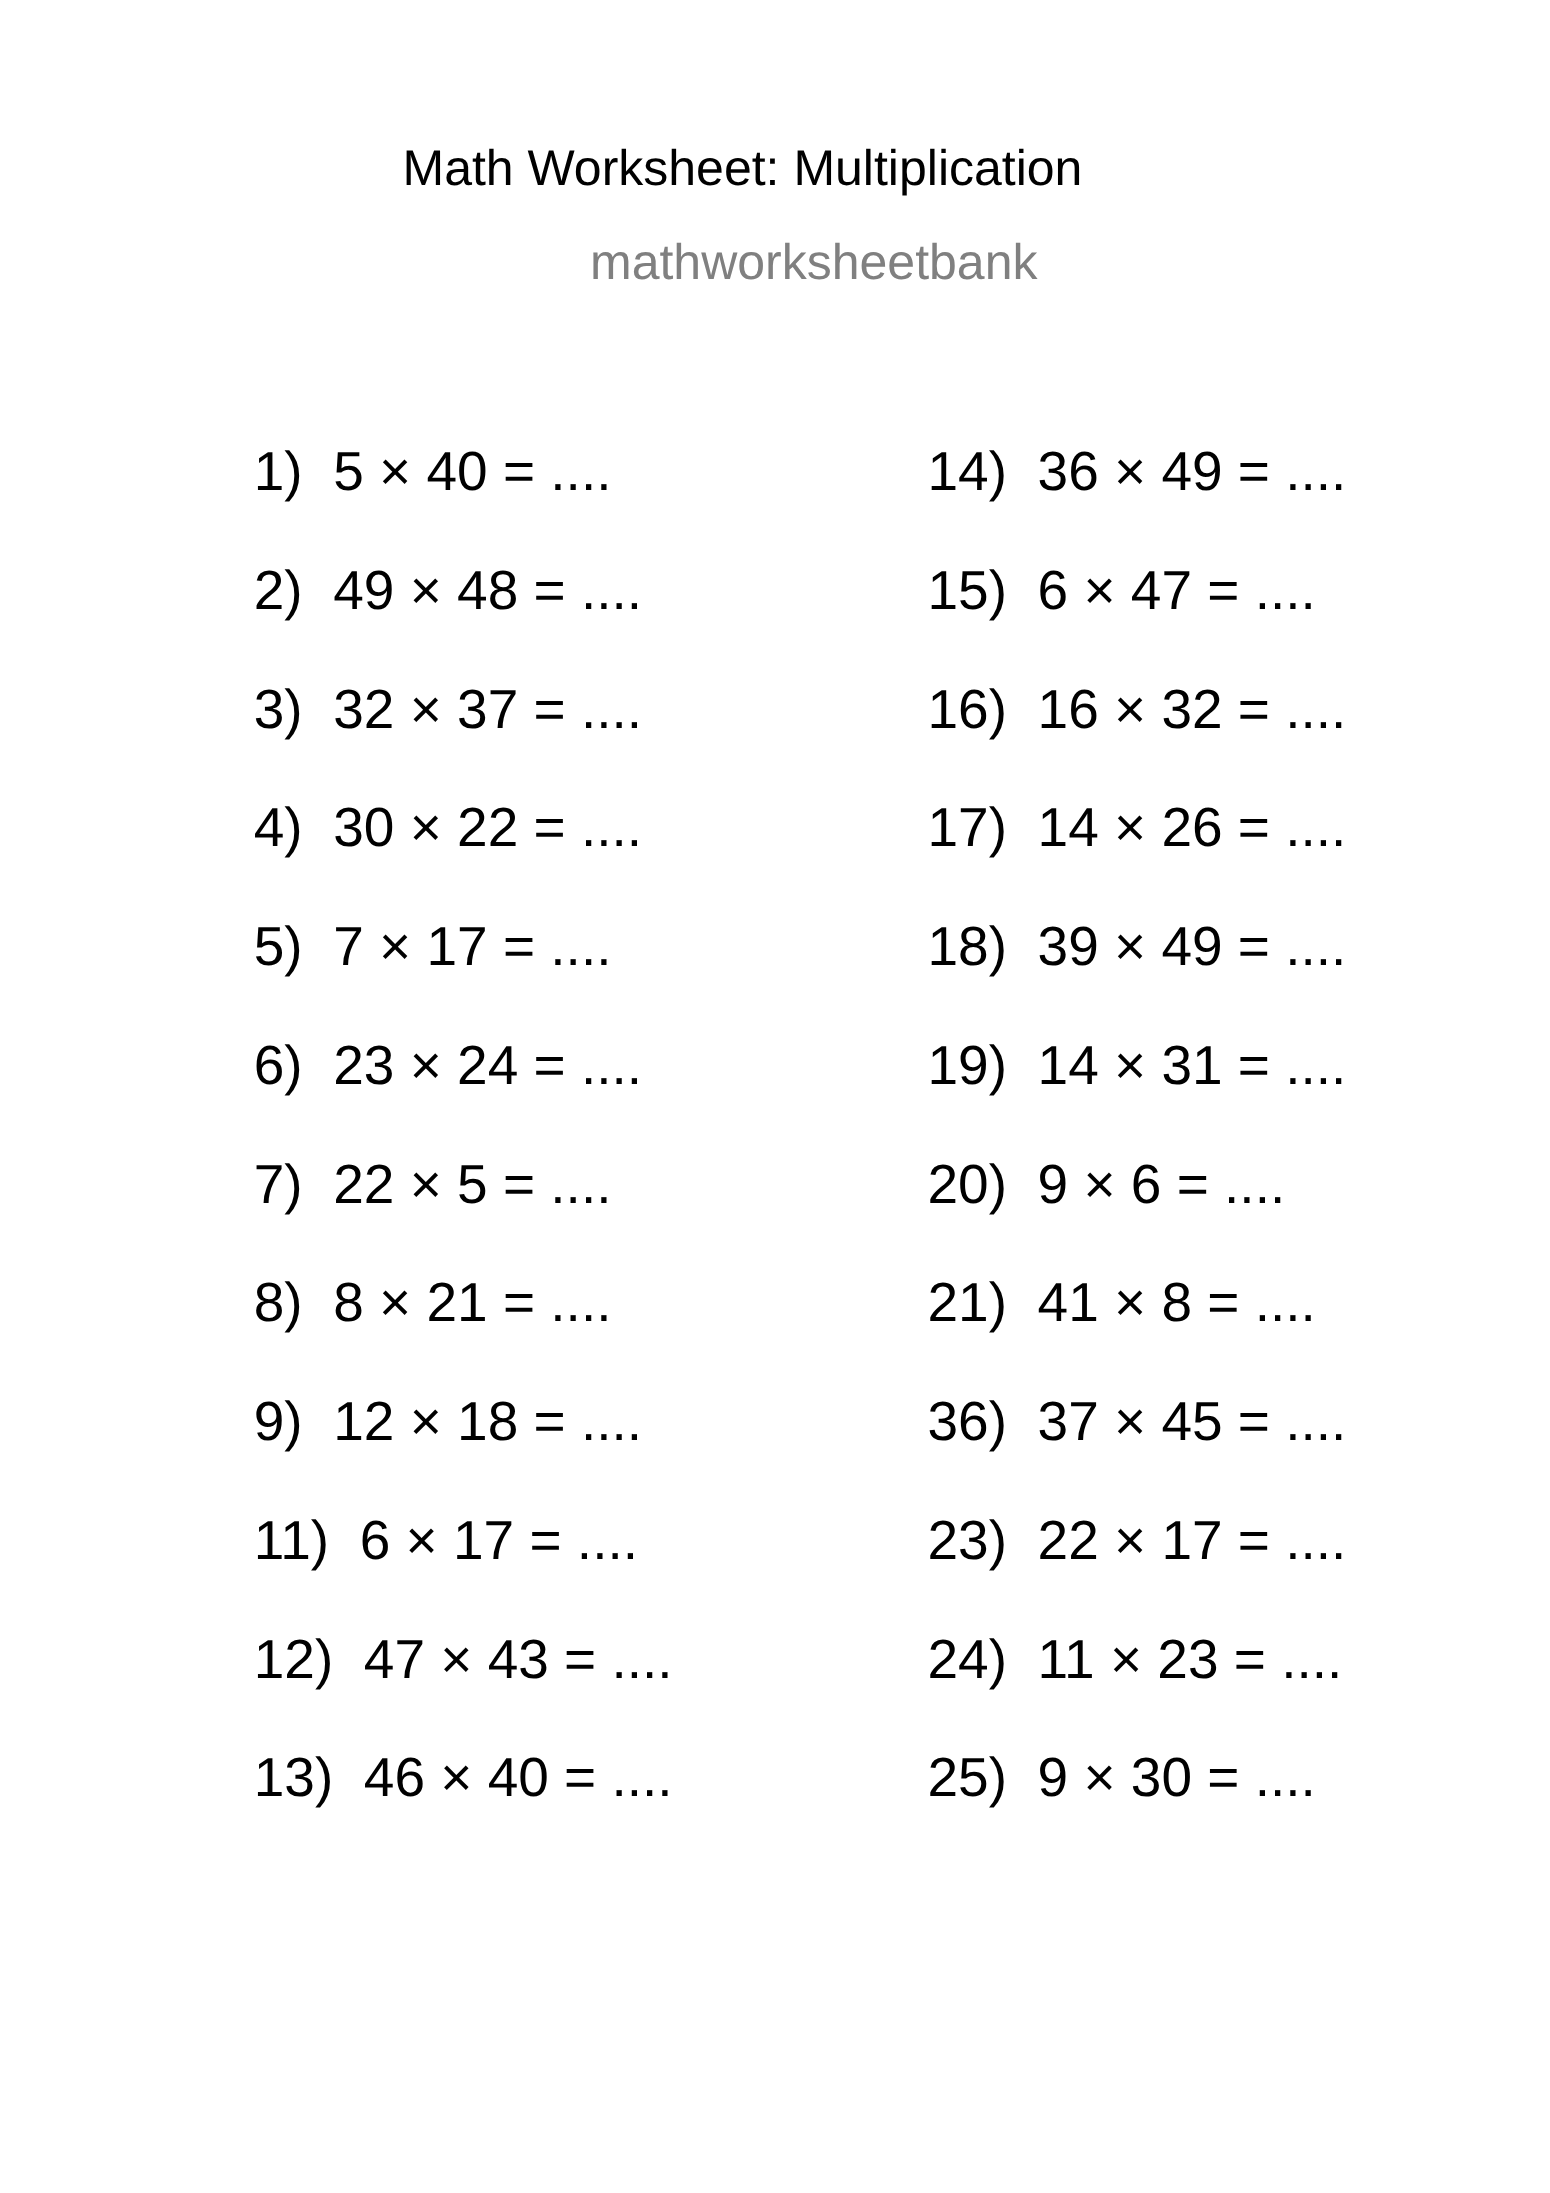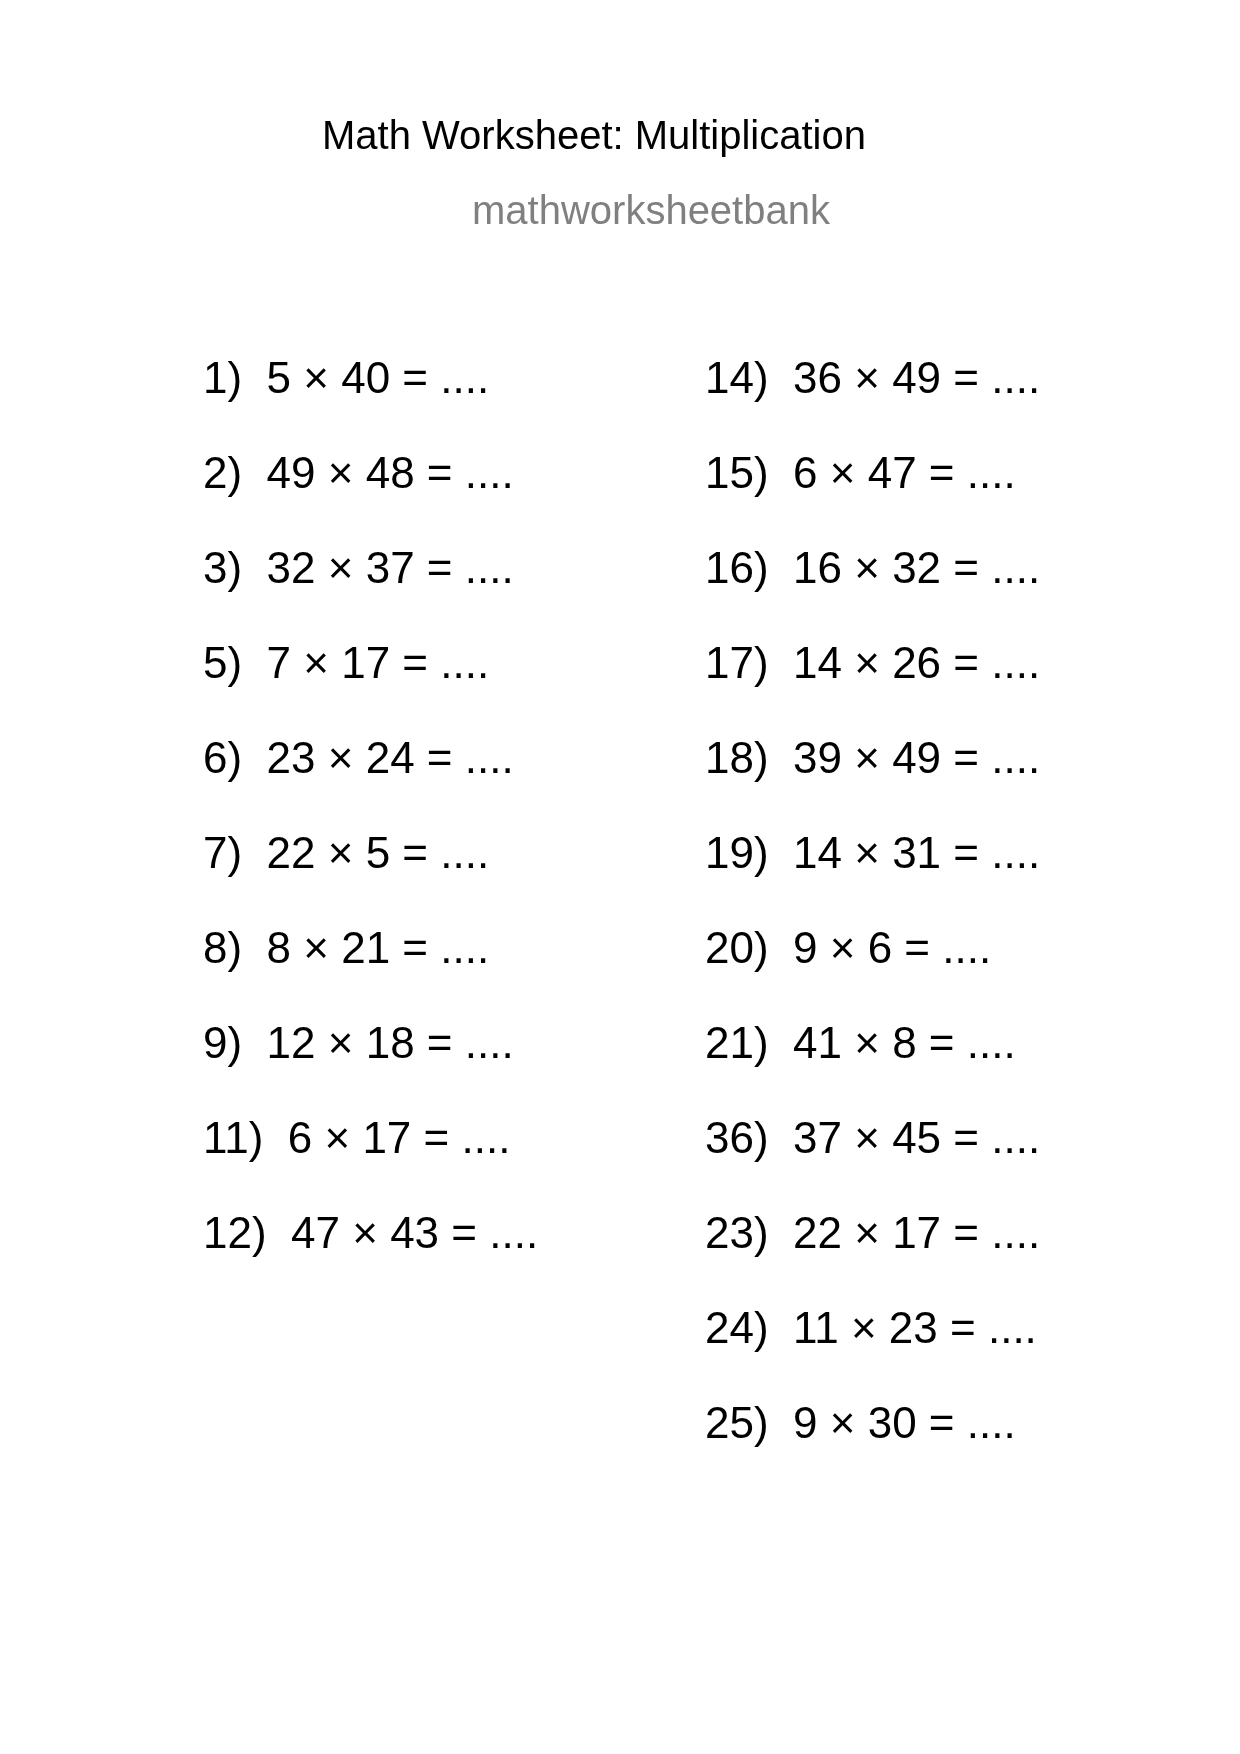--- a/index.html
+++ b/index.html
@@ -31,45 +31,47 @@
       font-size: 40px;
       line-height: 40px;
       white-space: nowrap;
       color: #808080;
     }
     .column {
       position: absolute;
       top: 330px;
     }
     .column.left { left: 203px; }
-    .column.right { left: 705px; }
+    .column.right { left: 742px; }
     .problem {
       height: 95px;
       line-height: 95px;
       font-size: 44px;
       white-space: pre;
     }
   </style>
 </head>
 <body>
 
 <div class="title">Math Worksheet: Multiplication</div>
 <div class="subtitle">mathworksheetbank</div>
 
 <div class="column left">
   <div class="problem">1)  5 × 40 = ....</div>
   <div class="problem">2)  49 × 48 = ....</div>
   <div class="problem">3)  32 × 37 = ....</div>
+  <div class="problem">4)  30 × 22 = ....</div>
   <div class="problem">5)  7 × 17 = ....</div>
   <div class="problem">6)  23 × 24 = ....</div>
   <div class="problem">7)  22 × 5 = ....</div>
   <div class="problem">8)  8 × 21 = ....</div>
   <div class="problem">9)  12 × 18 = ....</div>
   <div class="problem">11)  6 × 17 = ....</div>
   <div class="problem">12)  47 × 43 = ....</div>
+  <div class="problem">13)  46 × 40 = ....</div>
 </div>
 
 <div class="column right">
   <div class="problem">14)  36 × 49 = ....</div>
   <div class="problem">15)  6 × 47 = ....</div>
   <div class="problem">16)  16 × 32 = ....</div>
   <div class="problem">17)  14 × 26 = ....</div>
   <div class="problem">18)  39 × 49 = ....</div>
   <div class="problem">19)  14 × 31 = ....</div>
   <div class="problem">20)  9 × 6 = ....</div>

